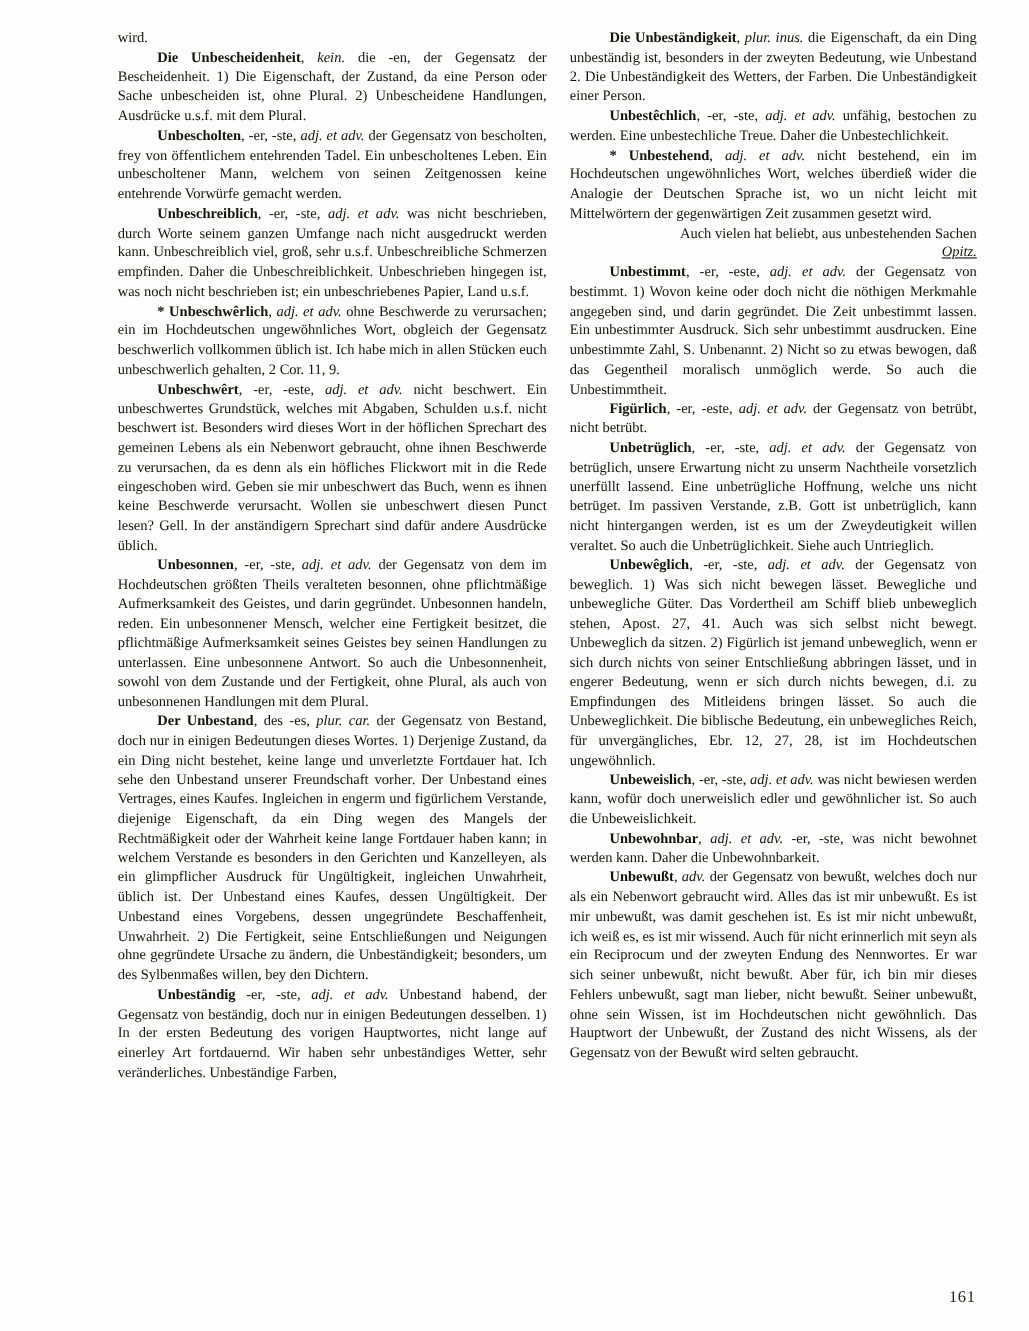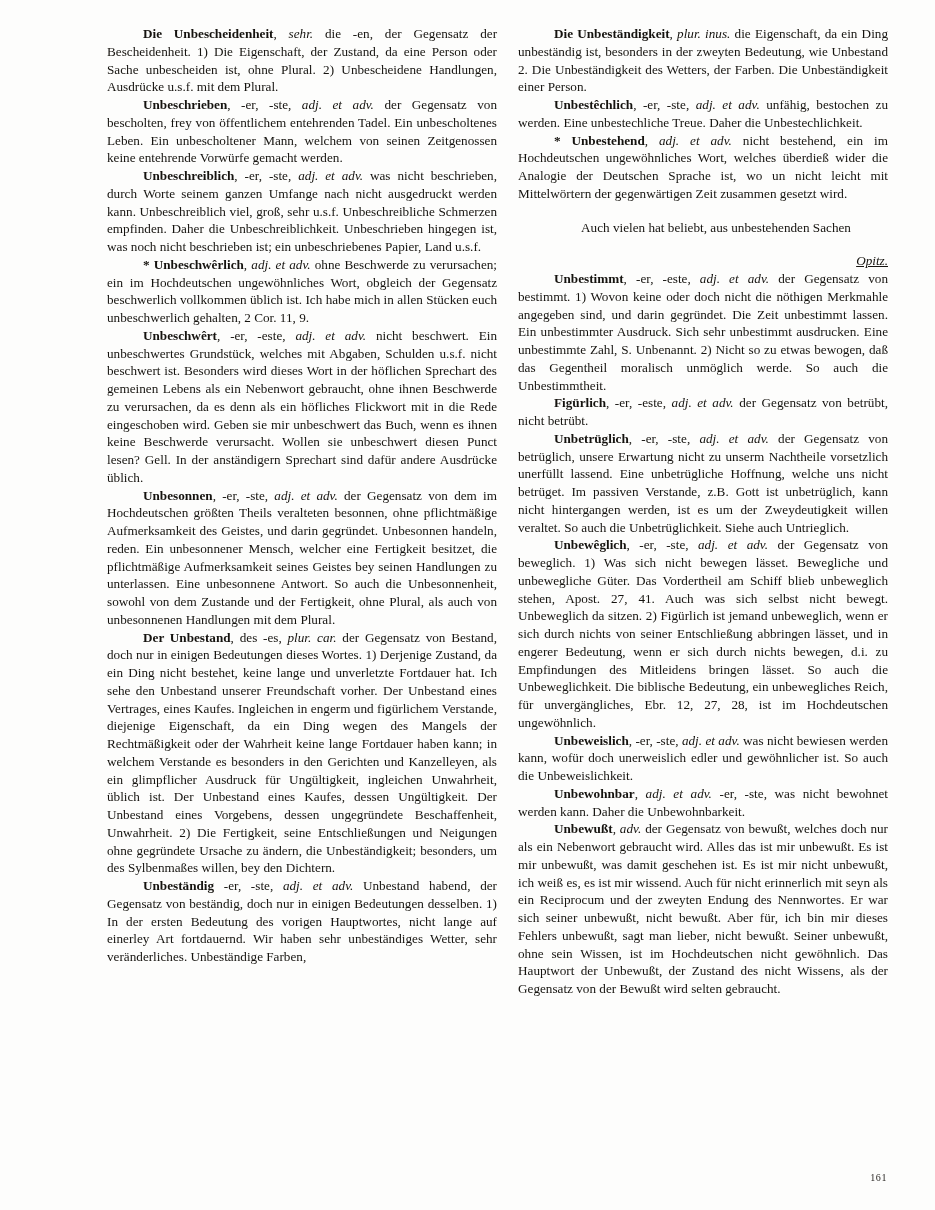--- a/index.html
+++ b/index.html
@@ -52,24 +52,24 @@
     margin: 0;
     padding: 0;
     text-indent: 0;
   }
   p.note {
     margin: 0;
     padding: 0;
     text-indent: 17px;
   }
   p.verse {
-    margin: 16px;
+    margin: 0;
     padding: 0;
     text-indent: 26px;
-    text-align: center;
+    text-align: right;
   }
   p.verse2 {
     margin: 0;
     padding: 0;
     text-indent: 33px;
     text-align: left;
   }
   p.attrib {
     margin: 0;
     padding: 0;
@@ -81,35 +81,36 @@
     font-weight: bold;
     margin-left: 36px;
   }
   .gram {
     font-style: italic;
   }
   .pagenum {
     position: absolute;
     right: 48px;
     top: 1172px;
-    font-size: 10px;
+    font-size: 15px;
     letter-spacing: 0.6px;
     color: #2a2724;
   }
   
   .column p:last-child { text-align: justify; }
 </style>
 </head>
 <body>
 
 <div class="page">
   <div class="columns">
     <div class="column left">
-        <p class="entry"><span class="hw">Die Unbescheidenheit</span>, <span class="gram">sehr.</span><span> die -en, der Gegensatz der Bescheidenheit. 1) Die Eigenschaft, der Zustand, da eine Person oder Sache unbescheiden ist, ohne Plural. 2) Unbescheidene Handlungen, Ausdrücke u.s.f. mit dem Plural.</span></p>
-        <p class="entry"><span class="hw">Unbeschrieben</span><span>, -er, -ste, </span><span class="gram">adj. et adv.</span><span> der Gegensatz von bescholten, frey von öffentlichem entehrenden Tadel. Ein unbescholtenes Leben. Ein unbescholtener Mann, welchem von seinen Zeitgenossen keine entehrende Vorwürfe gemacht werden.</span></p>
+        <p class="cont">wird.</p>
+        <p class="entry"><span class="hw">Die Unbescheidenheit</span>, <span class="gram">kein.</span><span> die -en, der Gegensatz der Bescheidenheit. 1) Die Eigenschaft, der Zustand, da eine Person oder Sache unbescheiden ist, ohne Plural. 2) Unbescheidene Handlungen, Ausdrücke u.s.f. mit dem Plural.</span></p>
+        <p class="entry"><span class="hw">Unbescholten</span><span>, -er, -ste, </span><span class="gram">adj. et adv.</span><span> der Gegensatz von bescholten, frey von öffentlichem entehrenden Tadel. Ein unbescholtenes Leben. Ein unbescholtener Mann, welchem von seinen Zeitgenossen keine entehrende Vorwürfe gemacht werden.</span></p>
         <p class="entry"><span class="hw">Unbeschreiblich</span><span>, -er, -ste, </span><span class="gram">adj. et adv.</span><span> was nicht beschrieben, durch Worte seinem ganzen Umfange nach nicht ausgedruckt werden kann. Unbeschreiblich viel, groß, sehr u.s.f. Unbeschreibliche Schmerzen empfinden. Daher die Unbeschreiblichkeit. Unbeschrieben hingegen ist, was noch nicht beschrieben ist; ein unbeschriebenes Papier, Land u.s.f.</span></p>
         <p class="entry"><span class="hw">* Unbeschwêrlich</span><span>, </span><span class="gram">adj. et adv.</span><span> ohne Beschwerde zu verursachen; ein im Hochdeutschen ungewöhnliches Wort, obgleich der Gegensatz beschwerlich vollkommen üblich ist. Ich habe mich in allen Stücken euch unbeschwerlich gehalten, 2 Cor. 11, 9.</span></p>
         <p class="entry"><span class="hw">Unbeschwêrt</span><span>, -er, -este, </span><span class="gram">adj. et adv.</span><span> nicht beschwert. Ein unbeschwertes Grundstück, welches mit Abgaben, Schulden u.s.f. nicht beschwert ist. Besonders wird dieses Wort in der höflichen Sprechart des gemeinen Lebens als ein Nebenwort gebraucht, ohne ihnen Beschwerde zu verursachen, da es denn als ein höfliches Flickwort mit in die Rede eingeschoben wird. Geben sie mir unbeschwert das Buch, wenn es ihnen keine Beschwerde verursacht. Wollen sie unbeschwert diesen Punct lesen? Gell. In der anständigern Sprechart sind dafür andere Ausdrücke üblich.</span></p>
         <p class="entry"><span class="hw">Unbesonnen</span><span>, -er, -ste, </span><span class="gram">adj. et adv.</span><span> der Gegensatz von dem im Hochdeutschen größten Theils veralteten besonnen, ohne pflichtmäßige Aufmerksamkeit des Geistes, und darin gegründet. Unbesonnen handeln, reden. Ein unbesonnener Mensch, welcher eine Fertigkeit besitzet, die pflichtmäßige Aufmerksamkeit seines Geistes bey seinen Handlungen zu unterlassen. Eine unbesonnene Antwort. So auch die Unbesonnenheit, sowohl von dem Zustande und der Fertigkeit, ohne Plural, als auch von unbesonnenen Handlungen mit dem Plural.</span></p>
         <p class="entry"><span class="hw">Der Unbestand</span><span>, des -es, </span><span class="gram">plur. car.</span><span> der Gegensatz von Bestand, doch nur in einigen Bedeutungen dieses Wortes. 1) Derjenige Zustand, da ein Ding nicht bestehet, keine lange und unverletzte Fortdauer hat. Ich sehe den Unbestand unserer Freundschaft vorher. Der Unbestand eines Vertrages, eines Kaufes. Ingleichen in engerm und figürlichem Verstande, diejenige Eigenschaft, da ein Ding wegen des Mangels der Rechtmäßigkeit oder der Wahrheit keine lange Fortdauer haben kann; in welchem Verstande es besonders in den Gerichten und Kanzelleyen, als ein glimpflicher Ausdruck für Ungültigkeit, ingleichen Unwahrheit, üblich ist. Der Unbestand eines Kaufes, dessen Ungültigkeit. Der Unbestand eines Vorgebens, dessen ungegründete Beschaffenheit, Unwahrheit. 2) Die Fertigkeit, seine Entschließungen und Neigungen ohne gegründete Ursache zu ändern, die Unbeständigkeit; besonders, um des Sylbenmaßes willen, bey den Dichtern.</span></p>
         <p class="entry"><span class="hw">Unbeständig</span><span> -er, -ste, </span><span class="gram">adj. et adv.</span><span> Unbestand habend, der Gegensatz von beständig, doch nur in einigen Bedeutungen desselben. 1) In der ersten Bedeutung des vorigen Hauptwortes, nicht lange auf einerley Art fortdauernd. Wir haben sehr unbeständiges Wetter, sehr veränderliches. Unbeständige Farben,</span></p>
       </div>
     <div class="column right">
         <p class="entry"><span class="hw">Die Unbeständigkeit</span><span>, </span><span class="gram">plur. inus.</span><span> die Eigenschaft, da ein Ding unbeständig ist, besonders in der zweyten Bedeutung, wie Unbestand 2. Die Unbeständigkeit des Wetters, der Farben. Die Unbeständigkeit einer Person.</span></p>
         <p class="entry"><span class="hw">Unbestêchlich</span><span>, -er, -ste, </span><span class="gram">adj. et adv.</span><span> unfähig, bestochen zu werden. Eine unbestechliche Treue. Daher die Unbestechlichkeit.</span></p>

